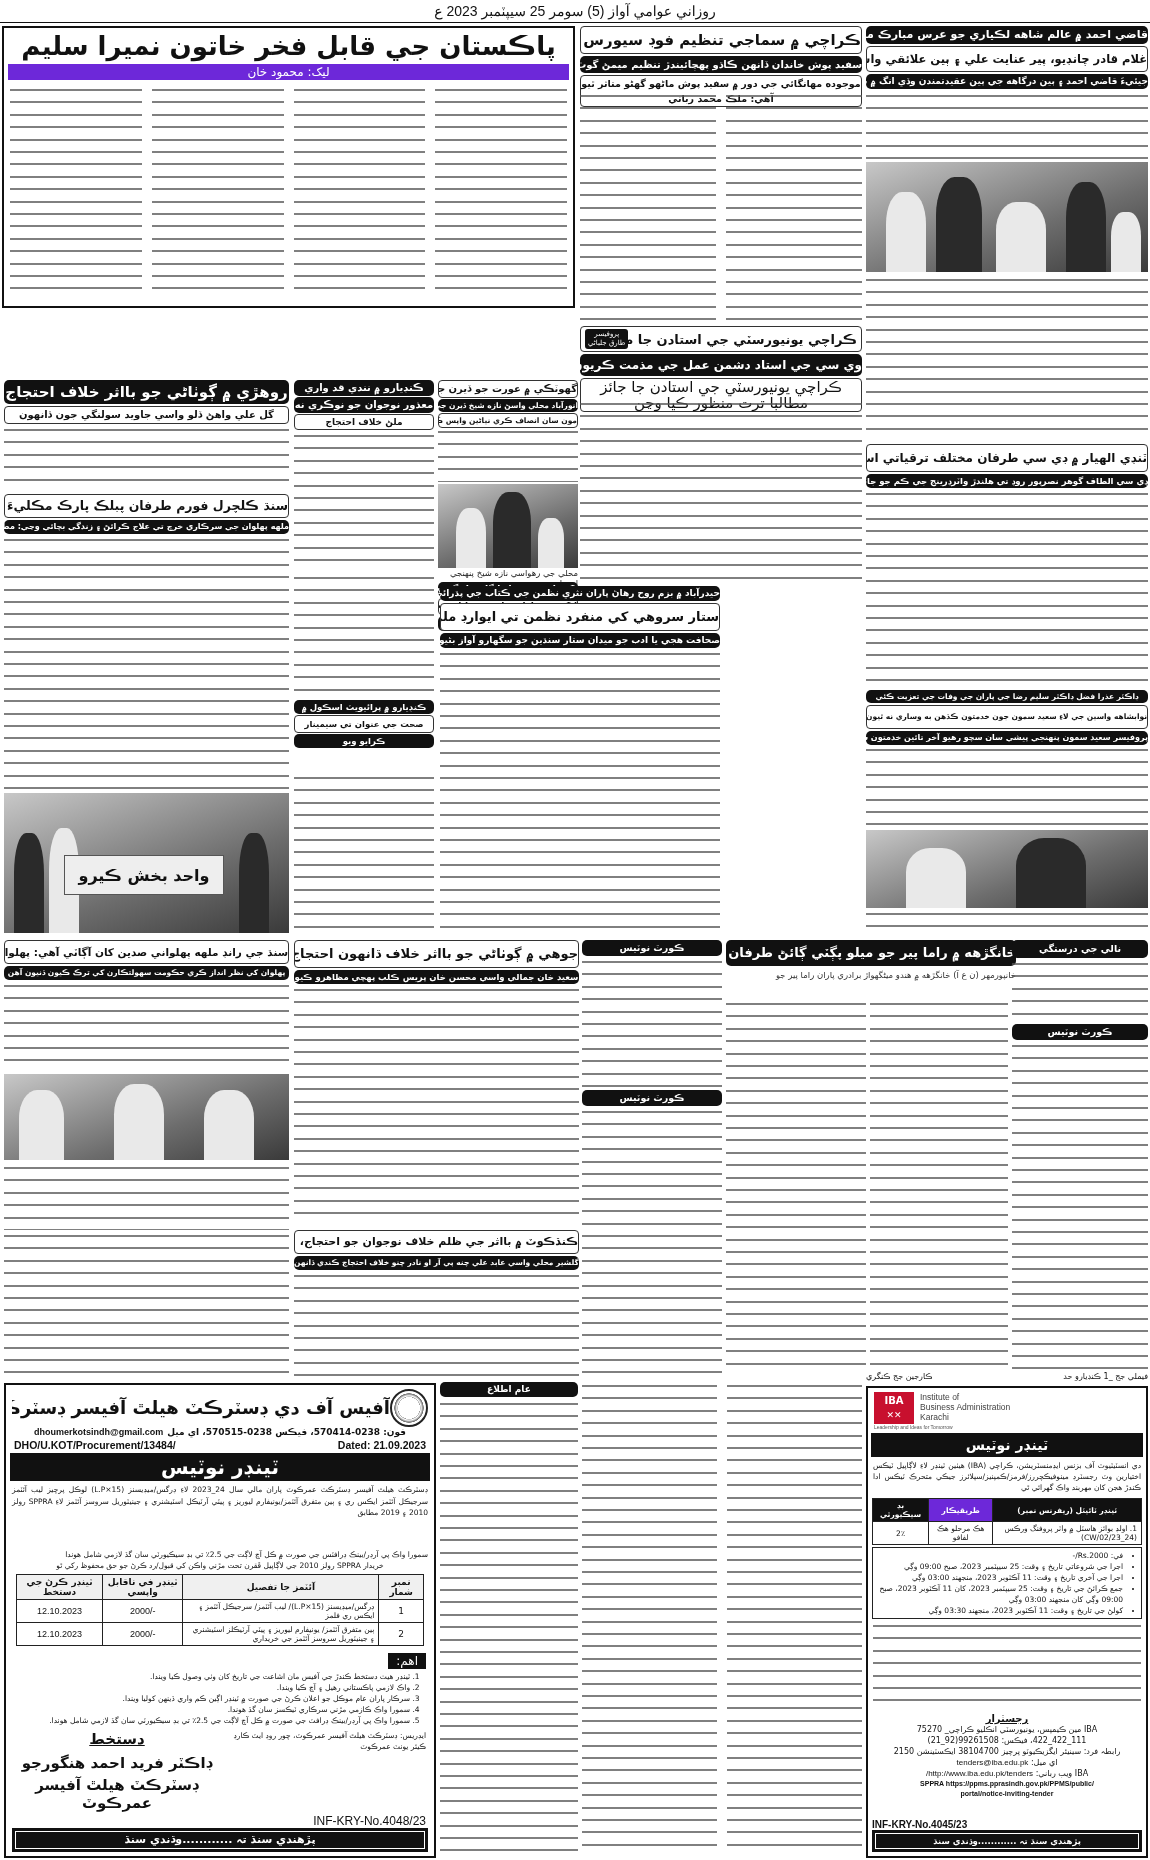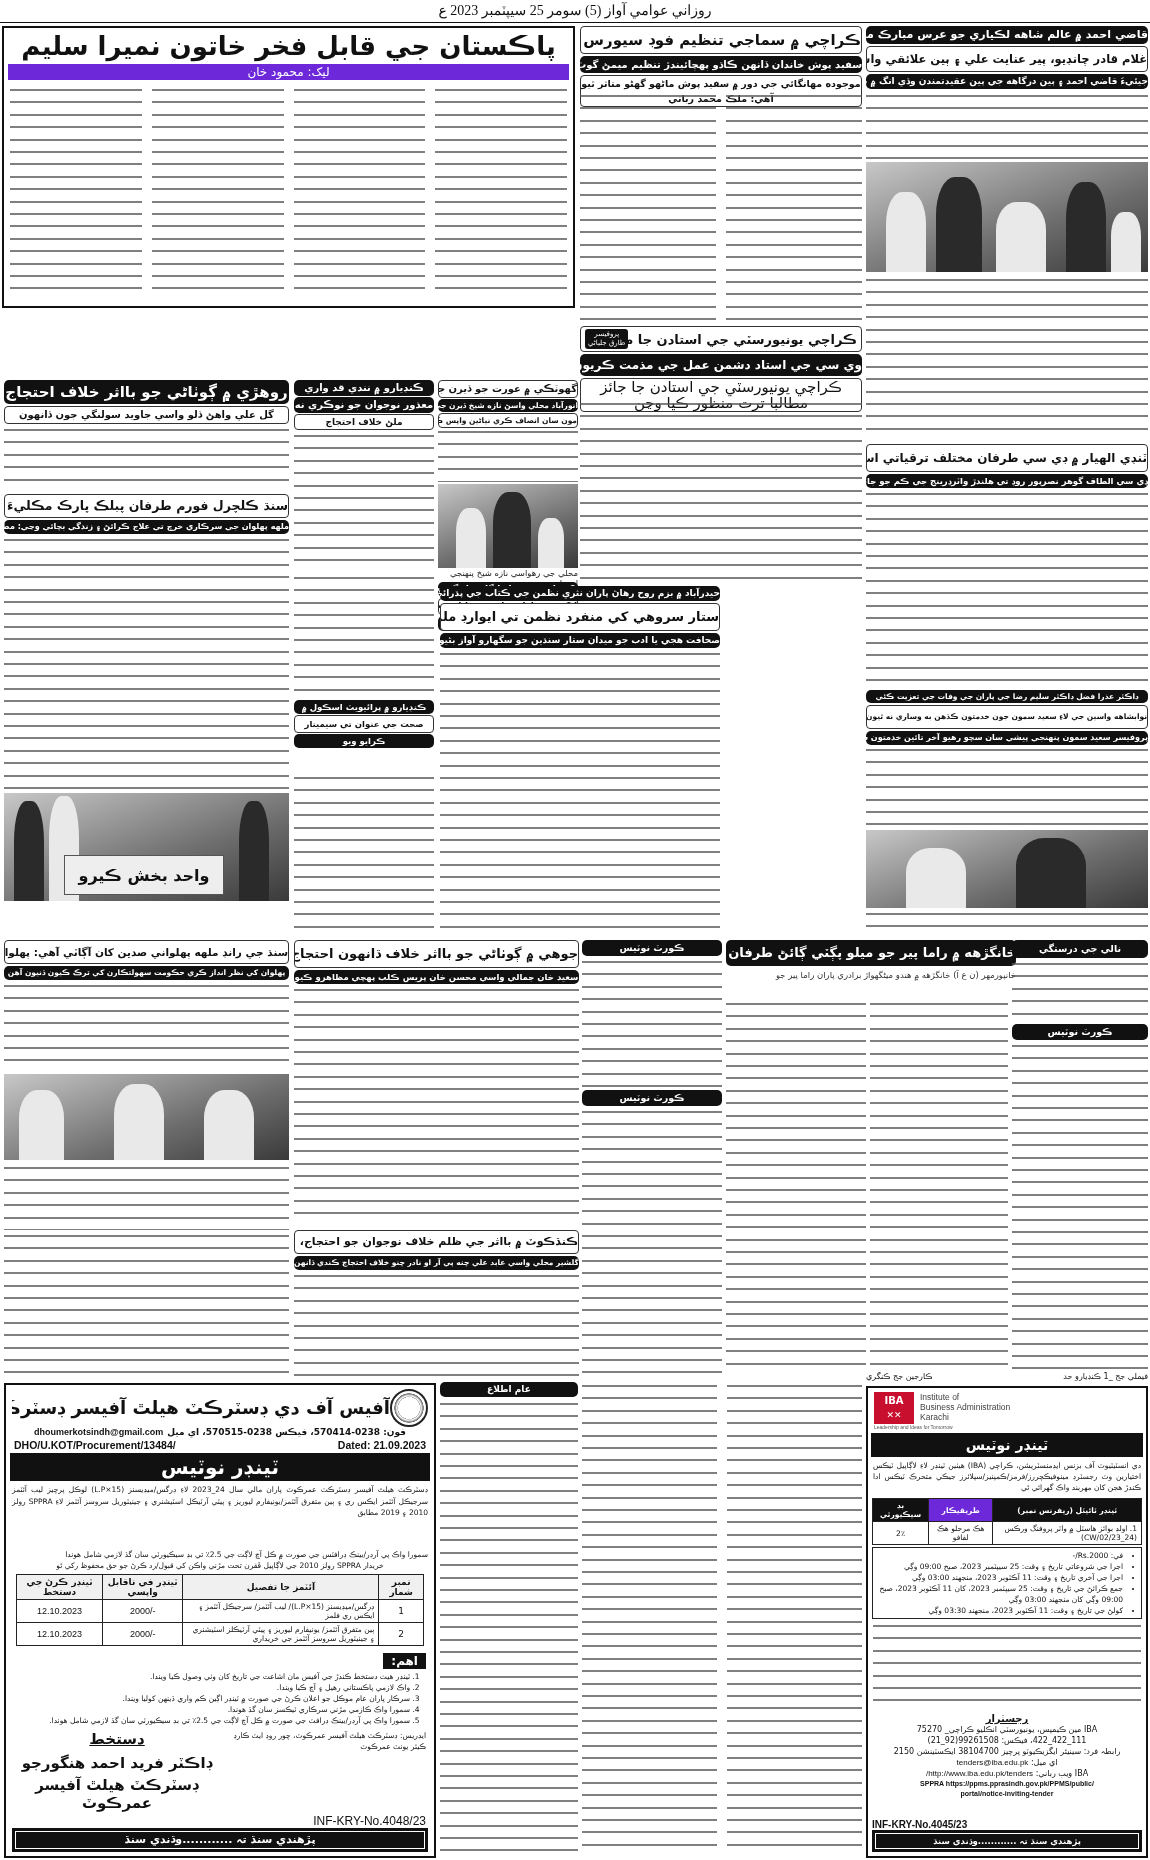--- a/index.html
+++ b/index.html
@@ -1,18 +1,18 @@
 <!DOCTYPE html>
 <html><head>
 <meta charset="utf-8">
 <style>
 *{box-sizing:border-box;margin:0;padding:0}
 body{width:1150px;height:1860px;background:#fff;position:relative;overflow:hidden;font-family:"DejaVu Sans",sans-serif;color:#111}
 .abs{position:absolute}
-.masthead{left:0;top:0;width:1150px;height:22px;text-align:center;font-family:Liberation Serif, serif;font-size:14px;line-height:22px;direction:rtl}
+.masthead{left:0;top:0;width:1150px;height:22px;text-align:center;font-family:Liberation Sans, sans-serif;font-size:14px;line-height:22px;direction:rtl}
 .box{border:2px solid #111;background:#fff}
 .thinbox{border:1px solid #333;border-radius:4px;background:#fff}
 .hl-white{direction:rtl;text-align:center;font-weight:bold;color:#111;white-space:nowrap;overflow:hidden}
 .hl-black{direction:rtl;text-align:center;background:#111;color:#fff;font-weight:bold;white-space:nowrap;overflow:hidden;border-radius:5px}
 .body{direction:rtl;text-align:justify;font-size:8.5px;line-height:12.4px;color:#333;overflow:hidden}
 .filler{position:absolute;inset:0;background:repeating-linear-gradient(180deg,transparent 0 3px,#555 3px 5px,transparent 5px 12.4px);opacity:.75}
 .cols3{display:flex;gap:10px;height:100%}
 .cols3>div{flex:1;position:relative}
 .photo{background:linear-gradient(160deg,#c8c8c8,#6d6d6d 60%,#3a3a3a);position:relative;overflow:hidden}
 .photo .fig{position:absolute;bottom:0;background:#2a2a2a;border-radius:40% 40% 0 0}
@@ -189,21 +189,21 @@
   <div class="thinbox hl-white" style="font-size:8.5px;line-height:16px;margin-top:1px">صحت جي عنوان تي سيمينار</div>
   <div class="hl-black" style="font-size:8.5px;line-height:14px;margin-top:1px">ڪرايو ويو</div>
 </div>
 <div class="abs body" style="left:294px;top:574px;width:140px;height:122px">
     <span class="filler"></span>
   </div>
 <div class="abs body" style="left:294px;top:774px;width:140px;height:158px">
     <span class="filler"></span>
   </div>
 
-<div class="abs photo" style="left:4px;top:793px;width:285px;height:108px">
+<div class="abs photo" style="left:4px;top:793px;width:285px;height:140px">
   <div class="fig" style="left:10px;width:30px;height:100px"></div>
   <div class="fig light" style="left:45px;width:30px;height:105px"></div>
   <div class="fig" style="left:235px;width:30px;height:100px"></div>
   <div style="position:absolute;left:60px;top:62px;width:160px;height:40px;background:#eee;border:1px solid #555;direction:rtl;text-align:center;font-size:16px;font-weight:bold;line-height:40px">واحد بخش ڪيرو</div>
 </div>
 
 <div class="abs" style="left:4px;top:940px;width:285px;height:290px">
   <div class="thinbox hl-white" style="font-size:10.5px;line-height:22px">سنڌ جي رانڊ ملهه پهلواني صدين کان آڳاٽي آهي: پهلوان قلندر بخش</div>
   <div class="hl-black" style="font-size:7.5px;line-height:14px;margin-top:2px">پهلوان کي نظر انداز ڪري حڪومت سهولتڪارن کي ترڪ ڪيون ڏنيون آهن</div>
   <div class="body" style="position:absolute;left:0;right:0;top:42px;height:90px">
@@ -320,21 +320,21 @@
       </tr>
       <tr>
         <td>2</td>
         <td style="font-size:7.5px;text-align:right">ٻين متفرق آئٽمز/ يونيفارم ليوريز ۽ پيٽي آرٽيڪلز اسٽيشنري ۽ جينيٽوريل سروسز آئٽمز جي خريداري</td>
         <td class="en">2000/-</td>
         <td class="en">12.10.2023</td>
       </tr>
     </tbody>
       </table>
   </div>
-  <div style="direction:rtl;padding:2px 8px"><span style="background:#111;color:#fff;font-weight:bold;font-size:12px;padding:1px 8px">اهم:</span></div>
+  <div style="direction:rtl;padding:2px 8px"><span style="background:#111;color:#fff;font-weight:normal;font-size:12px;padding:1px 8px">اهم:</span></div>
   <ol class="list" style="font-size:7.5px;line-height:11px;padding-right:24px">
     <li>ٽينڊر هيٺ دستخط ڪندڙ جي آفيس مان اشاعت جي تاريخ کان وٺي وصول ڪيا ويندا.</li>
     <li>واڪ لازمي پاڪستاني رهيل ۽ آچ ڪيا ويندا.</li>
     <li>سرڪار پاران عام موڪل جو اعلان ڪرڻ جي صورت ۾ ٽينڊر اڳين ڪم واري ڏينهن کوليا ويندا.</li>
     <li>سمورا واڪ ڪازمي مڙني سرڪاري ٽيڪسز سان گڏ هوندا.</li>
     <li>سمورا واڪ پي آرڊر/بينڪ ڊرافٽ جي صورت ۾ ڪل آچ لاڳت جي 2.5٪ تي بڊ سيڪيورٽي سان گڏ لازمي شامل هوندا.</li>
   </ol>
   <div style="display:flex;direction:rtl;padding:4px 8px 0">
     <div style="width:50%;font-size:7.5px;line-height:11px;direction:rtl">
       <span>ايڊريس:</span>

